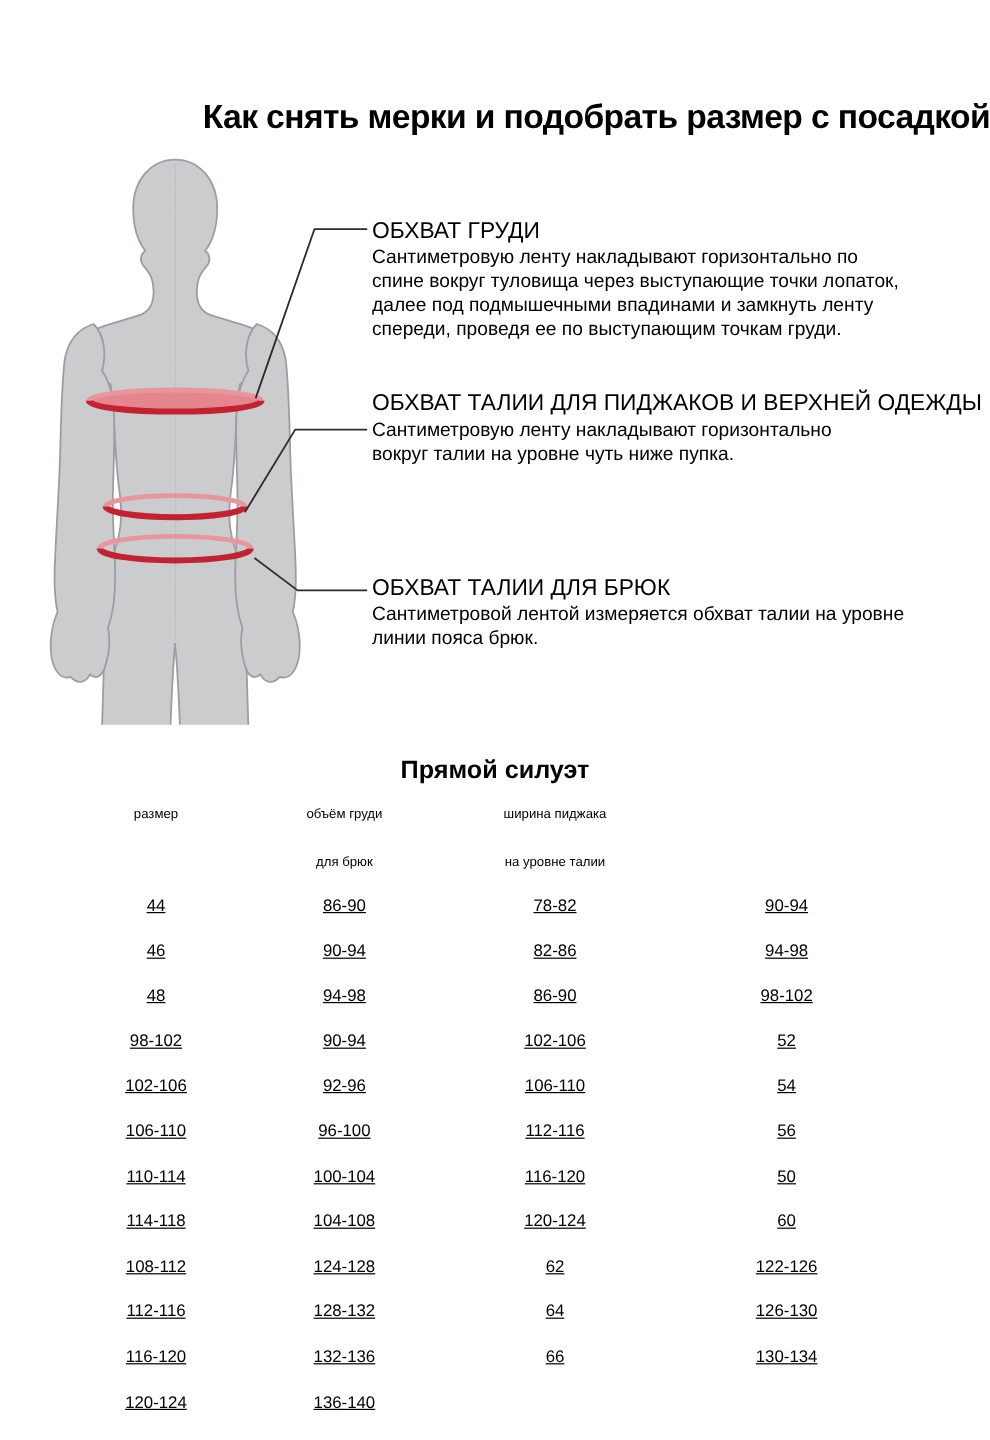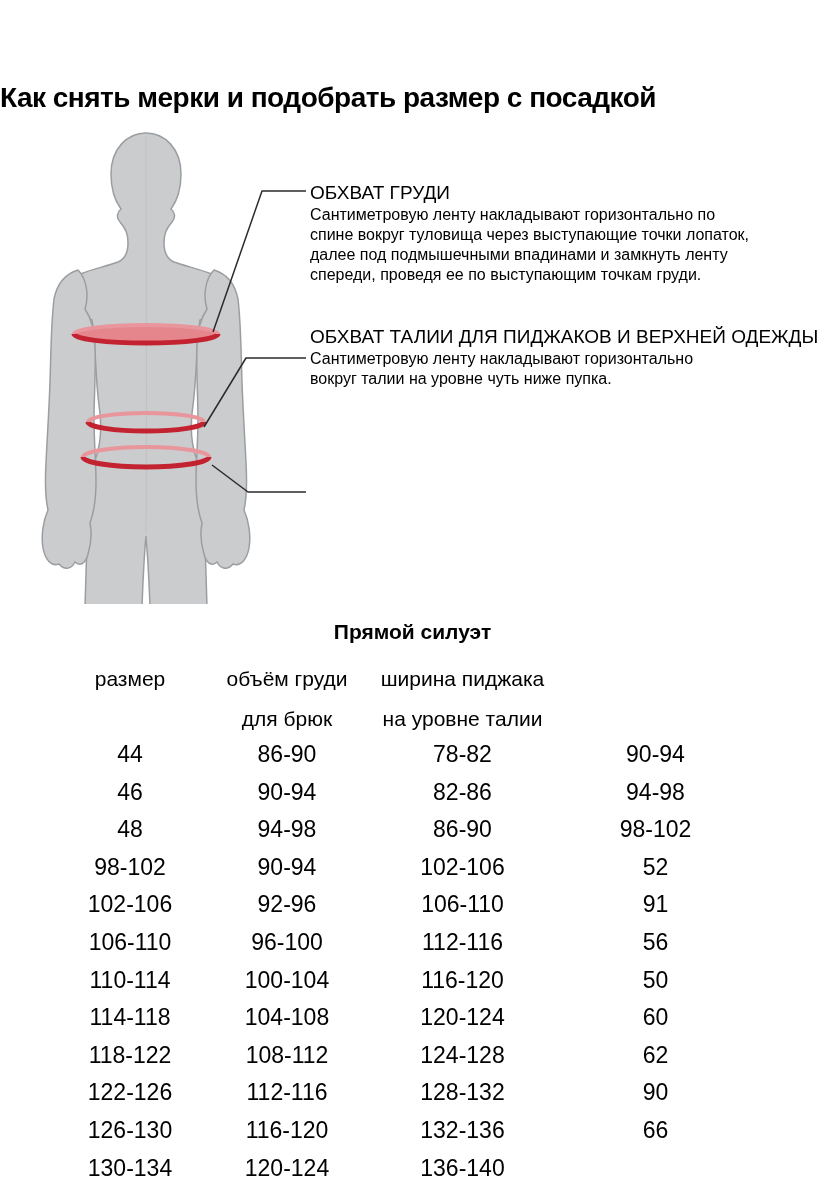--- a/index.html
+++ b/index.html
@@ -2,52 +2,52 @@
 <html style="--sil-fill: #cbccce; --sil-stroke: #9b9ea1; --chest-fill: #e5868d; --band-light: #e8959c; --band-dark: #c32330; --leader: #2b2b2b;"><head>
 <meta charset="utf-8">
 <style>
   html,body{margin:0;padding:0;background:#fff;}
   .page{
     position:relative;width:825px;height:1200px;background:#ffffff;
     font-family:"Liberation Sans",sans-serif;color:#000;overflow:hidden;
   }
   .title{
     position:absolute;left:0;right:0;top:82px;margin:0;
-    text-align:left;font-size:28px;font-weight:bold;letter-spacing:-0.5px;
+    text-align:right;font-size:28px;font-weight:bold;letter-spacing:-0.5px;
   }
   .figure-svg{position:absolute;left:0;top:0;width:825px;height:1200px;}
   .sil{fill:var(--sil-fill);stroke:var(--sil-stroke);stroke-width:1.5;}
   .midline{fill:none;stroke:#c0c1c3;stroke-width:1;}
   .chest-fill{fill:var(--chest-fill);stroke:none;}
   .band-top{fill:none;stroke:var(--band-light);stroke-width:4;}
   .band-bottom{fill:none;stroke:var(--band-dark);stroke-width:5;}
   .leader{fill:none;stroke:var(--leader);stroke-width:1.5;stroke-linejoin:round;}
   .section{position:absolute;left:310px;width:512px;}
   .s1{top:181px;}
   .s2{top:325px;}
   .s3{top:479px;}
   .section h2{
     margin:0;font-size:19px;font-weight:normal;line-height:24px;letter-spacing:0;
   }
   .section p{
     margin:0;font-size:16px;line-height:20px;white-space:pre-line;
   }
   .table-title{
-    position:absolute;left:0;right:0;top:616px;margin:4px;
+    position:absolute;left:0;right:0;top:616px;margin:14px;
     text-align:center;font-size:21px;font-weight:bold;
   }
   .header-grid{
     position:absolute;left:55px;top:669px;
     display:grid;grid-template-columns:150px 164px 187px 199px;grid-auto-rows:40px;
-    font-size:21px;text-align:center;
+    font-size:11px;text-align:center;
   }
   .data-grid{
     position:absolute;left:55px;top:744px;
     display:grid;grid-template-columns:150px 164px 187px 199px;grid-auto-rows:37.6px;
-    font-size:23px;text-align:center;
+    font-size:14px;text-align:center;text-decoration:underline;
   }
   .cell{line-height:20px;}
 </style>
 </head>
 <body>
 
 <div class="page">
 
   <h1 class="title">Как снять мерки и подобрать размер с посадкой</h1>
 
@@ -148,20 +148,25 @@
 далее под подмышечными впадинами и замкнуть ленту
 спереди, проведя ее по выступающим точкам груди.</p>
   </div>
 
   <div class="section s2">
     <h2>ОБХВАТ ТАЛИИ ДЛЯ ПИДЖАКОВ И ВЕРХНЕЙ ОДЕЖДЫ</h2>
     <p>Сантиметровую  ленту накладывают горизонтально
 вокруг талии на уровне чуть ниже пупка.</p>
   </div>
 
+  <div class="section s3">
+    <h2>ОБХВАТ ТАЛИИ ДЛЯ БРЮК</h2>
+    <p>Сантиметровой лентой измеряется обхват талии на уровне
+линии пояса брюк.</p>
+  </div>
 
   <h3 class="table-title">Прямой силуэт</h3>
 
   <div class="header-grid">
     <div class="cell">размер</div>
     <div class="cell">объём груди</div>
     <div class="cell">ширина пиджака</div>
     <div class="cell"></div>
     <div class="cell"></div>
     <div class="cell">для брюк</div>
@@ -181,41 +186,40 @@
       <div class="cell">94-98</div>
       <div class="cell">86-90</div>
       <div class="cell">98-102</div>
       <div class="cell">98-102</div>
       <div class="cell">90-94</div>
       <div class="cell">102-106</div>
       <div class="cell">52</div>
       <div class="cell">102-106</div>
       <div class="cell">92-96</div>
       <div class="cell">106-110</div>
-      <div class="cell">91</div>
+      <div class="cell">54</div>
       <div class="cell">106-110</div>
       <div class="cell">96-100</div>
       <div class="cell">112-116</div>
       <div class="cell">56</div>
       <div class="cell">110-114</div>
       <div class="cell">100-104</div>
       <div class="cell">116-120</div>
       <div class="cell">50</div>
       <div class="cell">114-118</div>
       <div class="cell">104-108</div>
       <div class="cell">120-124</div>
       <div class="cell">60</div>
-      <div class="cell">118-122</div>
       <div class="cell">108-112</div>
       <div class="cell">124-128</div>
       <div class="cell">62</div>
       <div class="cell">122-126</div>
       <div class="cell">112-116</div>
       <div class="cell">128-132</div>
-      <div class="cell">90</div>
+      <div class="cell">64</div>
       <div class="cell">126-130</div>
       <div class="cell">116-120</div>
       <div class="cell">132-136</div>
       <div class="cell">66</div>
       <div class="cell">130-134</div>
       <div class="cell">120-124</div>
       <div class="cell">136-140</div>
     </div>
 
 </div>

